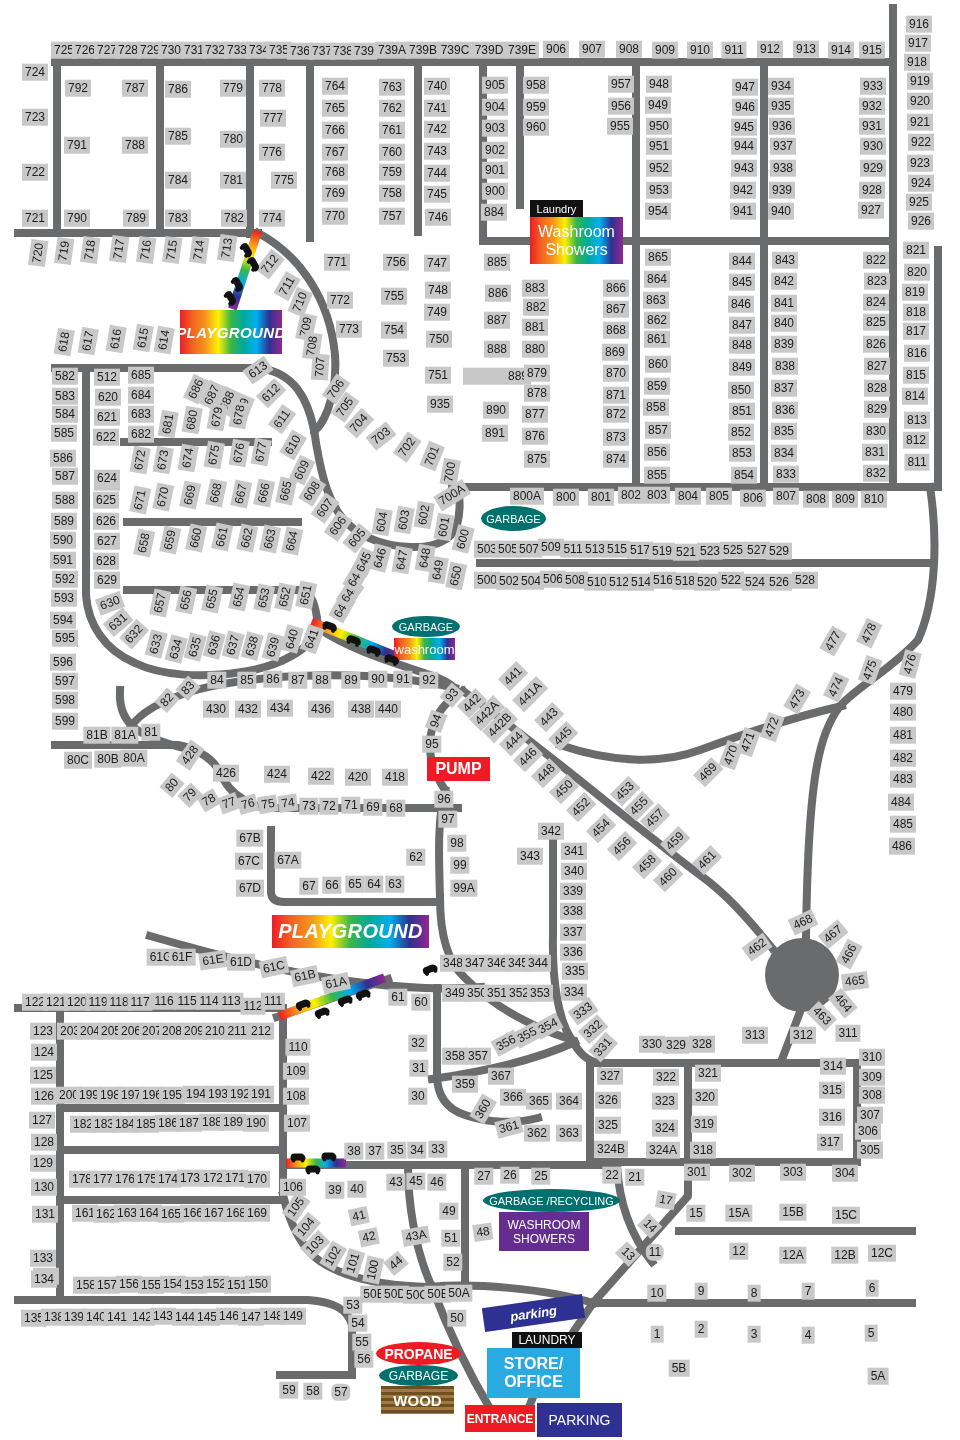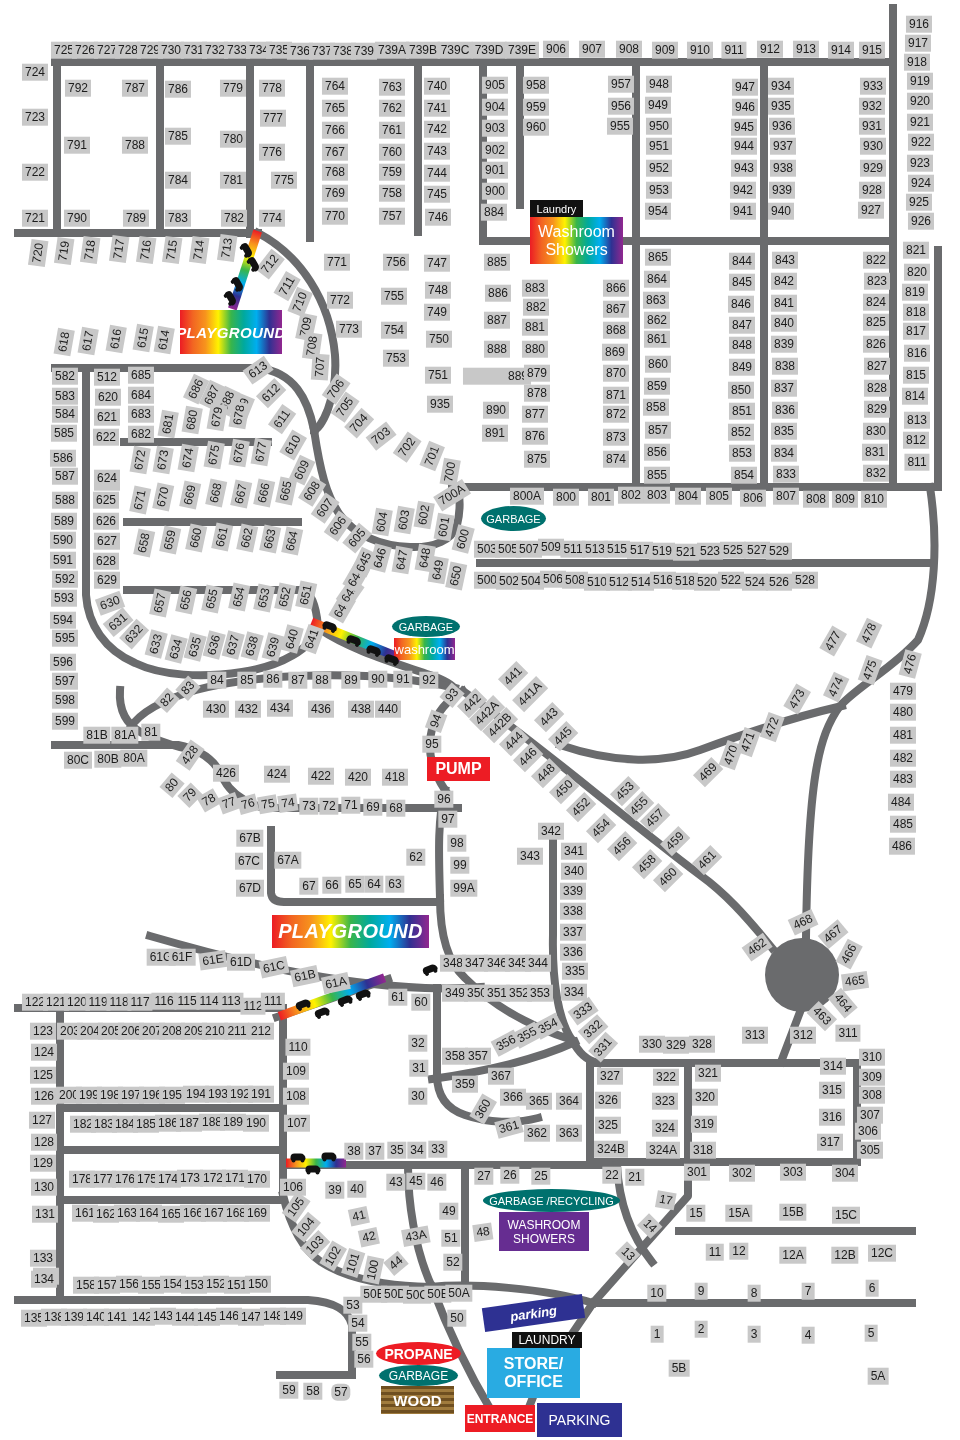--- a/index.html
+++ b/index.html
@@ -827,21 +827,21 @@
       <div class="site" style="left: 541px; top: 1176px;">25</div>
       <div class="site" style="left: 612px; top: 1175px;">22</div>
       <div class="site" style="left: 635px; top: 1177px;">21</div>
       <div class="site" style="left: 666px; top: 1200px; --r: 10deg;">17</div>
       <div class="site" style="left: 650px; top: 1226px; --r: 45deg;">14</div>
       <div class="site" style="left: 628px; top: 1254px; --r: 45deg;">13</div>
       <div class="site" style="left: 696px; top: 1213px;">15</div>
       <div class="site" style="left: 739px; top: 1213px;">15A</div>
       <div class="site" style="left: 793px; top: 1212px;">15B</div>
       <div class="site" style="left: 846px; top: 1215px;">15C</div>
-      <div class="site" style="left: 715px; top: 1252px;">11</div>
+      <div class="site" style="left: 655px; top: 1252px; border-radius: 7px;">11</div>
       <div class="site" style="left: 739px; top: 1251px;">12</div>
       <div class="site" style="left: 793px; top: 1255px;">12A</div>
       <div class="site" style="left: 845px; top: 1255px;">12B</div>
       <div class="site" style="left: 882px; top: 1253px;">12C</div>
       <div class="site" style="left: 657px; top: 1293px;">10</div>
       <div class="site" style="left: 701px; top: 1291px;">9</div>
       <div class="site" style="left: 754px; top: 1293px;">8</div>
       <div class="site" style="left: 808px; top: 1291px;">7</div>
       <div class="site" style="left: 872px; top: 1288px;">6</div>
       <div class="site" style="left: 657px; top: 1334px;">1</div>

